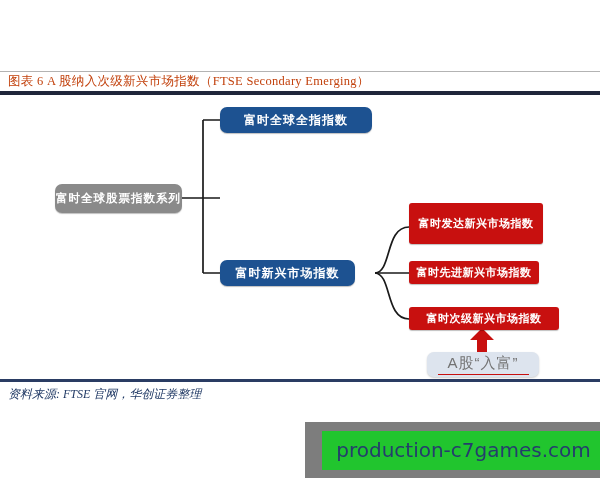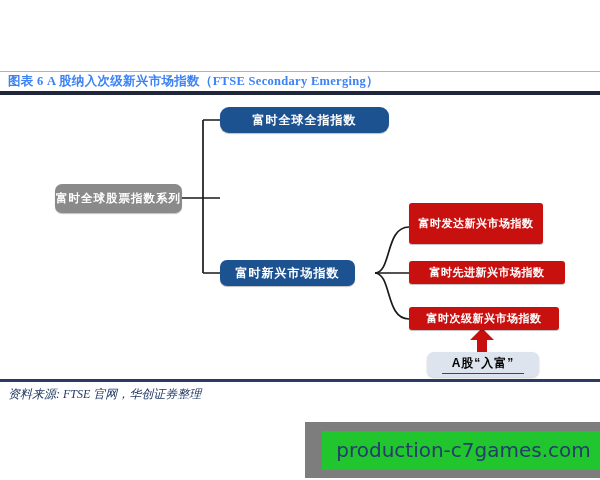--- a/index.html
+++ b/index.html
@@ -4,38 +4,38 @@
 <style>
   html,body{margin:0;padding:0;}
   body{
     width:600px;height:480px;position:relative;background:#ffffff;overflow:hidden;
     font-family:"Liberation Sans","DejaVu Sans",sans-serif;
   }
   .rule-thin{position:absolute;left:0;width:600px;height:1px;background:#b3b3b3;top:71px;}
   .caption{
     position:absolute;left:8px;top:73px;width:584px;
     font-family:"Liberation Serif","DejaVu Serif",serif;
-    font-weight:bold;font-size:12.5px;color:#3b82f6;letter-spacing:.3px;white-space:nowrap;
+    font-weight:normal;font-size:12.5px;color:#c2410c;letter-spacing:.3px;white-space:nowrap;
   }
   .rule-thick{position:absolute;left:0;width:600px;height:4px;background:#20263a;top:91px;}
 
   .diagram{position:absolute;left:0;top:0;width:600px;height:480px;}
   .connectors{position:absolute;left:0;top:0;}
 
   .node{
     position:absolute;border-radius:7px;display:flex;align-items:center;justify-content:center;
     color:#ffffff;font-weight:bold;text-align:center;letter-spacing:1px;white-space:nowrap;
     box-shadow:0 1px 1px rgba(0,0,0,.25);
   }
   .node.gray{background:#8a8a8a;font-size:11.5px;}
   .node.blue{background:#1d5291;font-size:12px;}
   .node.red{background:#c8100f;border-radius:3px;font-size:11px;letter-spacing:.5px;}
   .node.anno{background:#dde4ee;box-shadow:0 1px 2px rgba(0,0,0,.2);}
   .anno-label{
-    color:#000000;font-weight:bold;font-size:12px;letter-spacing:1px;
+    color:#737373;font-weight:normal;font-size:15px;letter-spacing:1px;
     border-bottom:1.5px solid #c8100f;padding:0 10px 1px 10px;white-space:nowrap;
   }
 
   .rule-bottom{position:absolute;left:0;width:600px;height:3px;background:#2a3c63;top:379px;}
   .source{
     position:absolute;left:8px;top:386px;
     font-family:"Liberation Serif","DejaVu Serif",serif;font-style:italic;
     font-size:12px;color:#1f3864;white-space:nowrap;
   }
 
@@ -68,31 +68,31 @@
       <path d="M 375 273 L 409 273" stroke="#1a1a1a" stroke-width="1.7" fill="none"></path>
       <path d="M 375 273 C 392 274 385 319 409 319" stroke="#1a1a1a" stroke-width="1.7" fill="none"></path>
 
       <polygon points="482,328 494,340 487,340 487,352 477,352 477,340 470,340" fill="#c8100f"></polygon>
     </svg>
 
     <div class="node gray" style="left:55px;top:184px;width:127px;height:29px;">
       <span>富时全球股票指数系列</span>
     </div>
 
-    <div class="node blue" style="left:220px;top:107px;width:169px;height:26px;border-radius:9px;">
+    <div class="node blue" style="left:220px;top:107px;width:152px;height:26px;">
       <span>富时全球全指指数</span>
     </div>
     <div class="node blue" style="left:220px;top:260px;width:135px;height:26px;">
       <span>富时新兴市场指数</span>
     </div>
 
     <div class="node red" style="left:409px;top:203px;width:134px;height:41px;">
       <span>富时发达新兴市场指数</span>
     </div>
-    <div class="node red" style="left:409px;top:261px;width:156px;height:23px;">
+    <div class="node red" style="left:409px;top:261px;width:130px;height:23px;">
       <span>富时先进新兴市场指数</span>
     </div>
     <div class="node red" style="left:409px;top:307px;width:150px;height:23px;">
       <span>富时次级新兴市场指数</span>
     </div>
 
     <div class="node anno" style="left:427px;top:352px;width:112px;height:25px;">
       <span class="anno-label">A股“入富”</span>
     </div>
 

